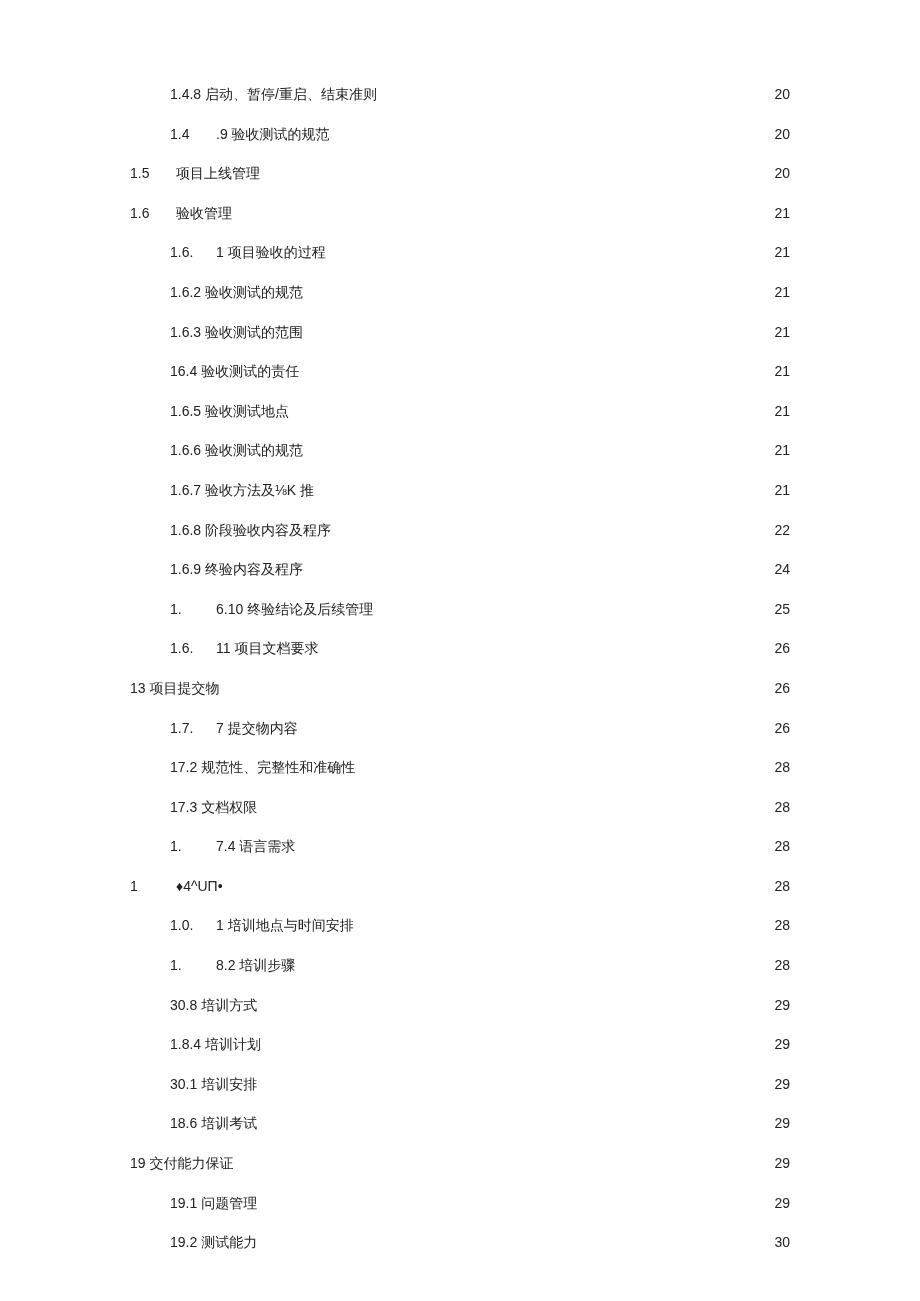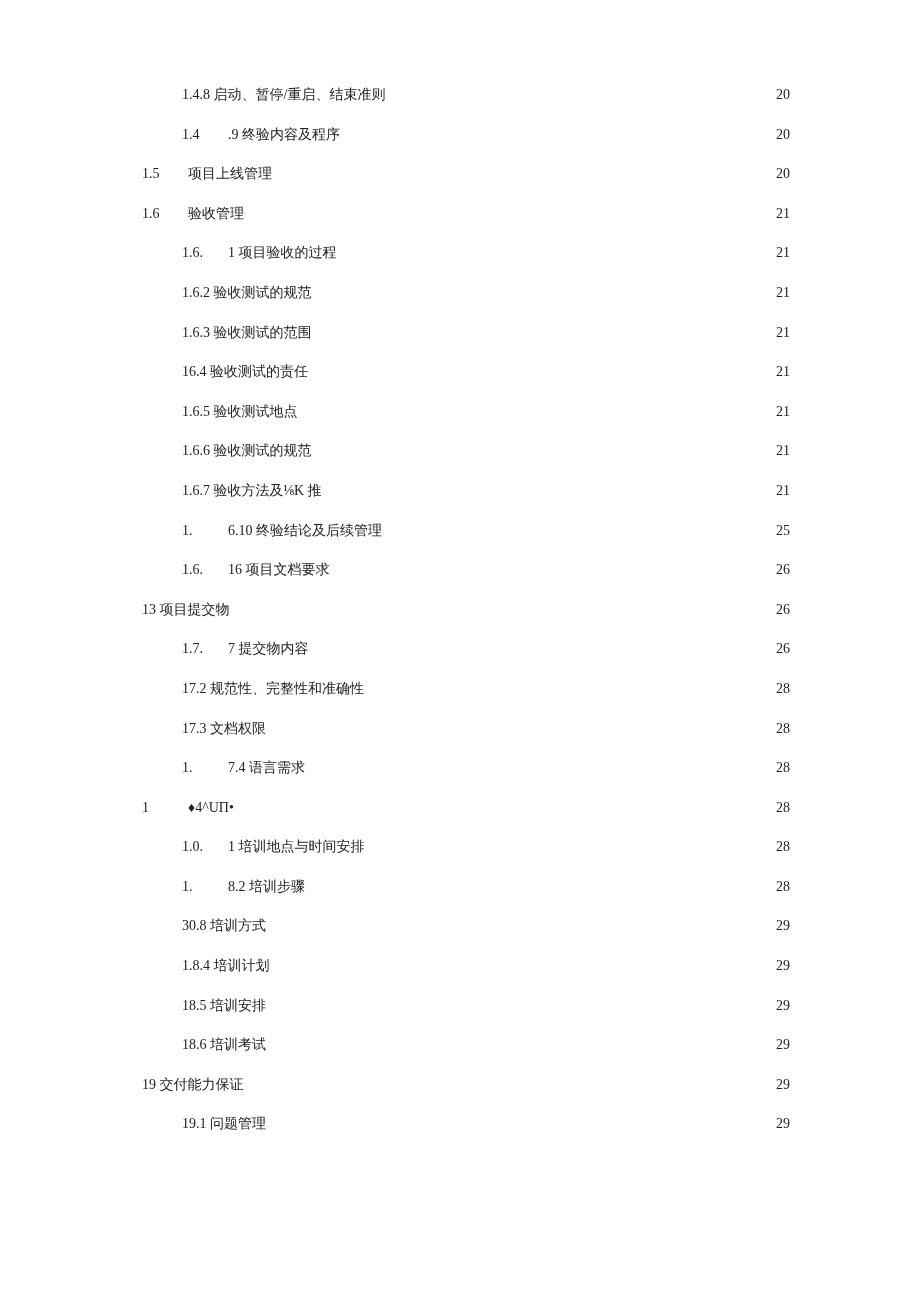--- a/index.html
+++ b/index.html
@@ -12,24 +12,23 @@
     min-height: 1301px;
     font-family: "SimSun", "Songti SC", "Microsoft YaHei", Arial, sans-serif;
     font-size: 14px;
     color: #222;
     box-sizing: border-box;
     padding: 85px 130px 60px 130px;
   }
   .entry {
     display: flex;
     align-items: baseline;
-    margin: 0 0 20px 12px;
+    margin: 0 0 20px 0;
     line-height: 1.4;
     white-space: nowrap;
-    font-family: Liberation Serif, serif;
   }
   .entry .indent {
     flex: 0 0 auto;
   }
   .entry .label {
     flex: 0 0 auto;
   }
   .entry .leader {
     flex: 1 1 auto;
     overflow: hidden;
@@ -70,21 +69,21 @@
       <span class="indent ind1"></span>
       <span class="label">1.4.8 启动、暂停/重启、结束准则</span>
       <span style="display: inline-block; width: 4px;"></span>
       <span class="leader"></span>
       <span class="page">20</span>
     </div>
     <div class="entry">
       <span class="indent ind1"></span>
       <span class="label prefix">1.4</span>
       <span style="display: inline-block; width: 12px;"></span>
-      <span class="label">.9 终验内容及程序</span>
+      <span class="label">.9 验收测试的规范</span>
       <span style="display: inline-block; width: 4px;"></span>
       <span class="leader"></span>
       <span class="page">20</span>
     </div>
     <div class="entry">
       <span class="indent ind0"></span>
       <span class="label prefix">1.5</span>
       <span style="display: inline-block; width: 12px;"></span>
       <span class="label">项目上线管理</span>
       <span style="display: inline-block; width: 4px;"></span>
@@ -146,32 +145,46 @@
     </div>
     <div class="entry">
       <span class="indent ind1"></span>
       <span class="label">1.6.7 验收方法及⅛K 推</span>
       <span style="display: inline-block; width: 4px;"></span>
       <span class="leader diamond"></span>
       <span class="page">21</span>
     </div>
     <div class="entry">
       <span class="indent ind1"></span>
+      <span class="label">1.6.8 阶段验收内容及程序</span>
+      <span style="display: inline-block; width: 4px;"></span>
+      <span class="leader"></span>
+      <span class="page">22</span>
+    </div>
+    <div class="entry">
+      <span class="indent ind1"></span>
+      <span class="label">1.6.9 终验内容及程序</span>
+      <span style="display: inline-block; width: 4px;"></span>
+      <span class="leader"></span>
+      <span class="page">24</span>
+    </div>
+    <div class="entry">
+      <span class="indent ind1"></span>
       <span class="label prefix">1.</span>
       <span style="display: inline-block; width: 12px;"></span>
       <span class="label">6.10 终验结论及后续管理</span>
       <span style="display: inline-block; width: 4px;"></span>
       <span class="leader"></span>
       <span class="page">25</span>
     </div>
     <div class="entry">
       <span class="indent ind1"></span>
       <span class="label prefix">1.6.</span>
       <span style="display: inline-block; width: 12px;"></span>
-      <span class="label">16 项目文档要求</span>
+      <span class="label">11 项目文档要求</span>
       <span style="display: inline-block; width: 4px;"></span>
       <span class="leader"></span>
       <span class="page">26</span>
     </div>
     <div class="entry">
       <span class="indent ind0"></span>
       <span class="label">13 项目提交物</span>
       <span style="display: inline-block; width: 4px;"></span>
       <span class="leader"></span>
       <span class="page">26</span>
@@ -244,21 +257,21 @@
     </div>
     <div class="entry">
       <span class="indent ind1"></span>
       <span class="label">1.8.4 培训计划</span>
       <span style="display: inline-block; width: 4px;"></span>
       <span class="leader"></span>
       <span class="page">29</span>
     </div>
     <div class="entry">
       <span class="indent ind1"></span>
-      <span class="label">18.5 培训安排</span>
+      <span class="label">30.1 培训安排</span>
       <span style="display: inline-block; width: 4px;"></span>
       <span class="leader"></span>
       <span class="page">29</span>
     </div>
     <div class="entry">
       <span class="indent ind1"></span>
       <span class="label">18.6 培训考试</span>
       <span style="display: inline-block; width: 4px;"></span>
       <span class="leader"></span>
       <span class="page">29</span>
@@ -269,14 +282,21 @@
       <span style="display: inline-block; width: 4px;"></span>
       <span class="leader"></span>
       <span class="page">29</span>
     </div>
     <div class="entry">
       <span class="indent ind1"></span>
       <span class="label">19.1 问题管理</span>
       <span style="display: inline-block; width: 4px;"></span>
       <span class="leader"></span>
       <span class="page">29</span>
+    </div>
+    <div class="entry">
+      <span class="indent ind1"></span>
+      <span class="label">19.2 测试能力</span>
+      <span style="display: inline-block; width: 4px;"></span>
+      <span class="leader"></span>
+      <span class="page">30</span>
     </div>
   </div>
 
 </body></html>

